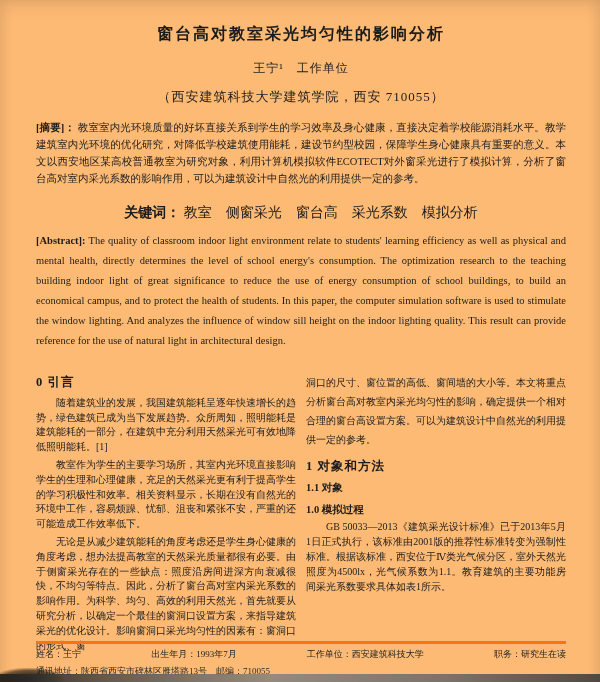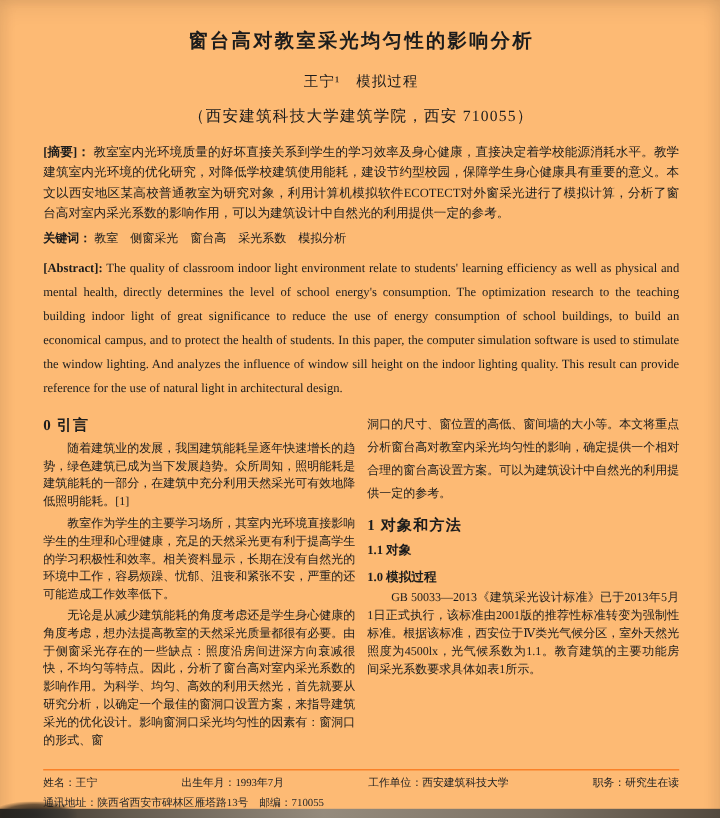--- a/index.html
+++ b/index.html
@@ -15,56 +15,56 @@
     color:#1c1c1c;
     overflow:hidden;
     padding:24px 34px 0 36px;
     box-shadow: inset 0 10px 14px rgba(0,0,0,.05), inset 6px 0 10px rgba(0,0,0,.05), inset -6px 0 10px rgba(0,0,0,.06);
   }
   .title { text-align:center; font-size:16px; font-weight:bold; letter-spacing:2px; }
   .authors { text-align:center; font-size:12px; margin-top:15px; letter-spacing:1px; }
   .affiliation { text-align:center; font-size:13px; margin-top:11px; letter-spacing:1px; }
   .abstract { margin-top:13px; font-size:10.5px; line-height:17px; text-align:justify; }
   .b { font-weight:bold; }
-  .keywords-zh { margin-top:5px; font-size:10px; }
+  .keywords-zh { margin-top:17px; font-size:14px;text-align:center; }
   .abstract-en { margin-top:9px; font-size:10.5px; line-height:20px; text-align:justify; }
   .keywords-en { margin-top:2px; font-size:10.5px; white-space:pre-wrap; }
   .keywords-en span { white-space:pre-wrap; }
-  .columns { display:flex; gap:10px; margin-top:10px; }
+  .columns { display:flex; gap:10px; margin-top:22px; }
   .col { width:50%; font-size:10px; line-height:14.8px; text-align:justify; }
   .h1 { font-size:12.5px; font-weight:bold; margin:2px 0 6px; letter-spacing:1px; }
   .h1.methods { margin-top:10px; }
   .h2 { font-size:10.5px; font-weight:bold; margin:7px 0 3px; }
   .p { text-indent:2em; margin-bottom:3px; }
   .cont { line-height:19px; margin-bottom:2px; }
   .footer {
     position:absolute; left:36px; right:34px; top:641px;
     font-size:9px; color:#222;
-    border-top:1px solid #f97316; padding-top:4px;
+    border-top:3px solid #f97316; padding-top:4px;
   }
   .footer-row { display:flex; justify-content:space-between; }
   .footer-line2 { margin-top:4px; color:#2a2a2a; }
   .scan-edge {
     position:absolute; left:0; bottom:0; width:100%; height:8px;
     background:linear-gradient(90deg,#1f1e1c 0%,#54514b 18%,#8a867e 45%,#6e6a63 75%,#403d38 100%);
     opacity:.9;
   }
   .scan-blob {
     position:absolute; left:-6px; bottom:-8px; width:70px; height:22px;
     background:radial-gradient(ellipse at center,#111 0%, rgba(17,17,17,.6) 55%, transparent 75%);
   }
 </style>
 </head>
 <body>
 
 <div class="page">
 
   <h1 class="title">窗台高对教室采光均匀性的影响分析</h1>
 
-  <div class="authors">王宁¹　模拟过程</div>
+  <div class="authors">王宁¹　工作单位</div>
 
   <div class="affiliation">（西安建筑科技大学建筑学院，西安 710055）</div>
 
   <p class="abstract">
     <span class="b">[摘要]：</span>
     <span>教室室内光环境质量的好坏直接关系到学生的学习效率及身心健康，直接决定着学校能源消耗水平。教学建筑室内光环境的优化研究，对降低学校建筑使用能耗，建设节约型校园，保障学生身心健康具有重要的意义。本文以西安地区某高校普通教室为研究对象，利用计算机模拟软件ECOTECT对外窗采光进行了模拟计算，分析了窗台高对室内采光系数的影响作用，可以为建筑设计中自然光的利用提供一定的参考。</span>
   </p>
 
   <p class="keywords-zh">
     <span class="b">关键词：</span>

